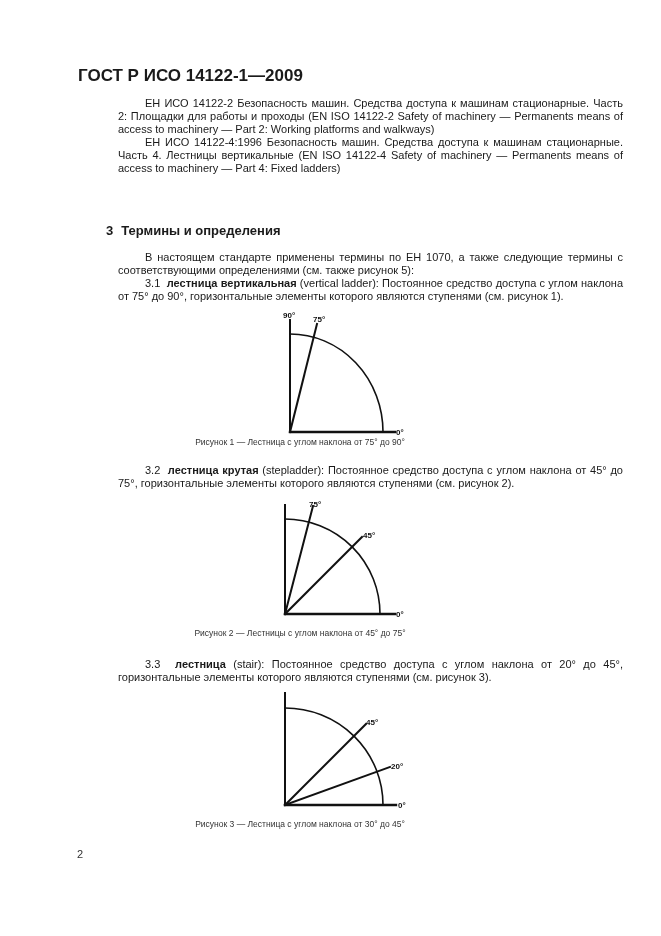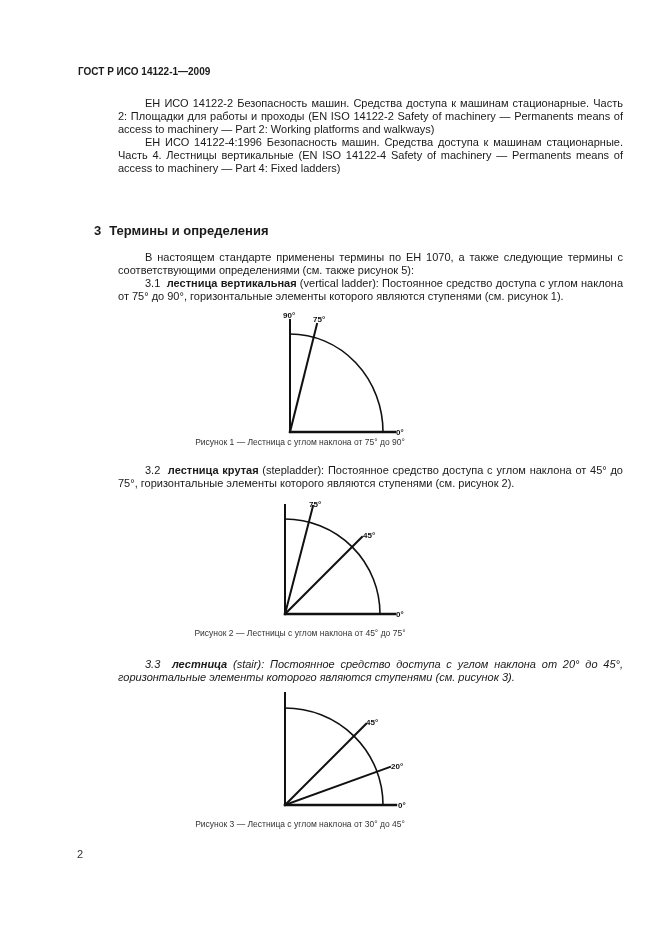--- a/index.html
+++ b/index.html
@@ -1,21 +1,21 @@
 <!DOCTYPE html>
 <html><head>
 <meta charset="utf-8">
 <style>
   html, body { margin: 0; padding: 0; background: #ffffff; }
   body { width: 661px; height: 936px; position: relative; overflow: hidden;
          font-family: "Liberation Sans", sans-serif; color: #1a1a1a; }
-  .hdr { position: absolute; left: 78px; top: 66px; font-size: 10px; font-weight: bold; letter-spacing: 0; }
+  .hdr { position: absolute; left: 78px; top: 66px; font-size: 17px; font-weight: bold; letter-spacing: 0; }
   .block { position: absolute; left: 78px; width: 505px; font-size: 11px; line-height: 13px; text-align: justify; margin-left: 40px; }
   .block p { margin: 0; text-indent: 27px; }
-  .sec { position: absolute; left: 94px; top: 223px; font-size: 13px; font-weight: bold; }
+  .sec { position: absolute; left: 106px; top: 223px; font-size: 13px; font-weight: bold; }
   .sec .num { margin-right: 8px; }
   b { font-weight: bold; }
   svg.fig { position: absolute; left: 0; top: 0; }
   .cap { position: absolute; left: 0; width: 600px; text-align: center; font-size: 8.5px; color: #333; }
   .pnum { position: absolute; left: 77px; top: 848px; font-size: 11px; color: #333; }
   .flab { font-family: "Liberation Sans", sans-serif; font-size: 8px; font-weight: bold; fill: #111; }
 </style>
 </head>
 <body>
 
@@ -36,21 +36,21 @@
     <span>3.1</span>&nbsp;&nbsp;<b>лестница вертикальная</b><span> (vertical ladder)</span><span>: Постоянное средство доступа с углом наклона от 75° до 90°, горизонтальные элементы которого являются ступенями (см. рисунок 1).</span>
   </p>
 </div>
 
 <div class="block" style="top:464px;">
   <p>
     <span>3.2</span>&nbsp;&nbsp;<b>лестница крутая</b><span> (stepladder)</span><span>: Постоянное средство доступа с углом наклона от 45° до 75°, горизонтальные элементы которого являются ступенями (см. рисунок 2).</span>
   </p>
 </div>
 
-<div class="block" style="top:658px;font-style:italic;">
+<div class="block" style="top:658px;">
   <p>
     <span>3.3</span>&nbsp;&nbsp;<b>лестница</b><span> (stair)</span><span>: Постоянное средство доступа с углом наклона от 20° до 45°, горизонтальные элементы которого являются ступенями (см. рисунок 3).</span>
   </p>
 </div>
 
 <svg class="fig" width="661" height="936" viewBox="0 0 661 936">
 
   <g stroke="#111" fill="none" stroke-linecap="square">
     <line x1="290" y1="432" x2="290" y2="320" stroke-width="2"></line>
     <line x1="290" y1="432" x2="395" y2="432" stroke-width="2.4"></line>

